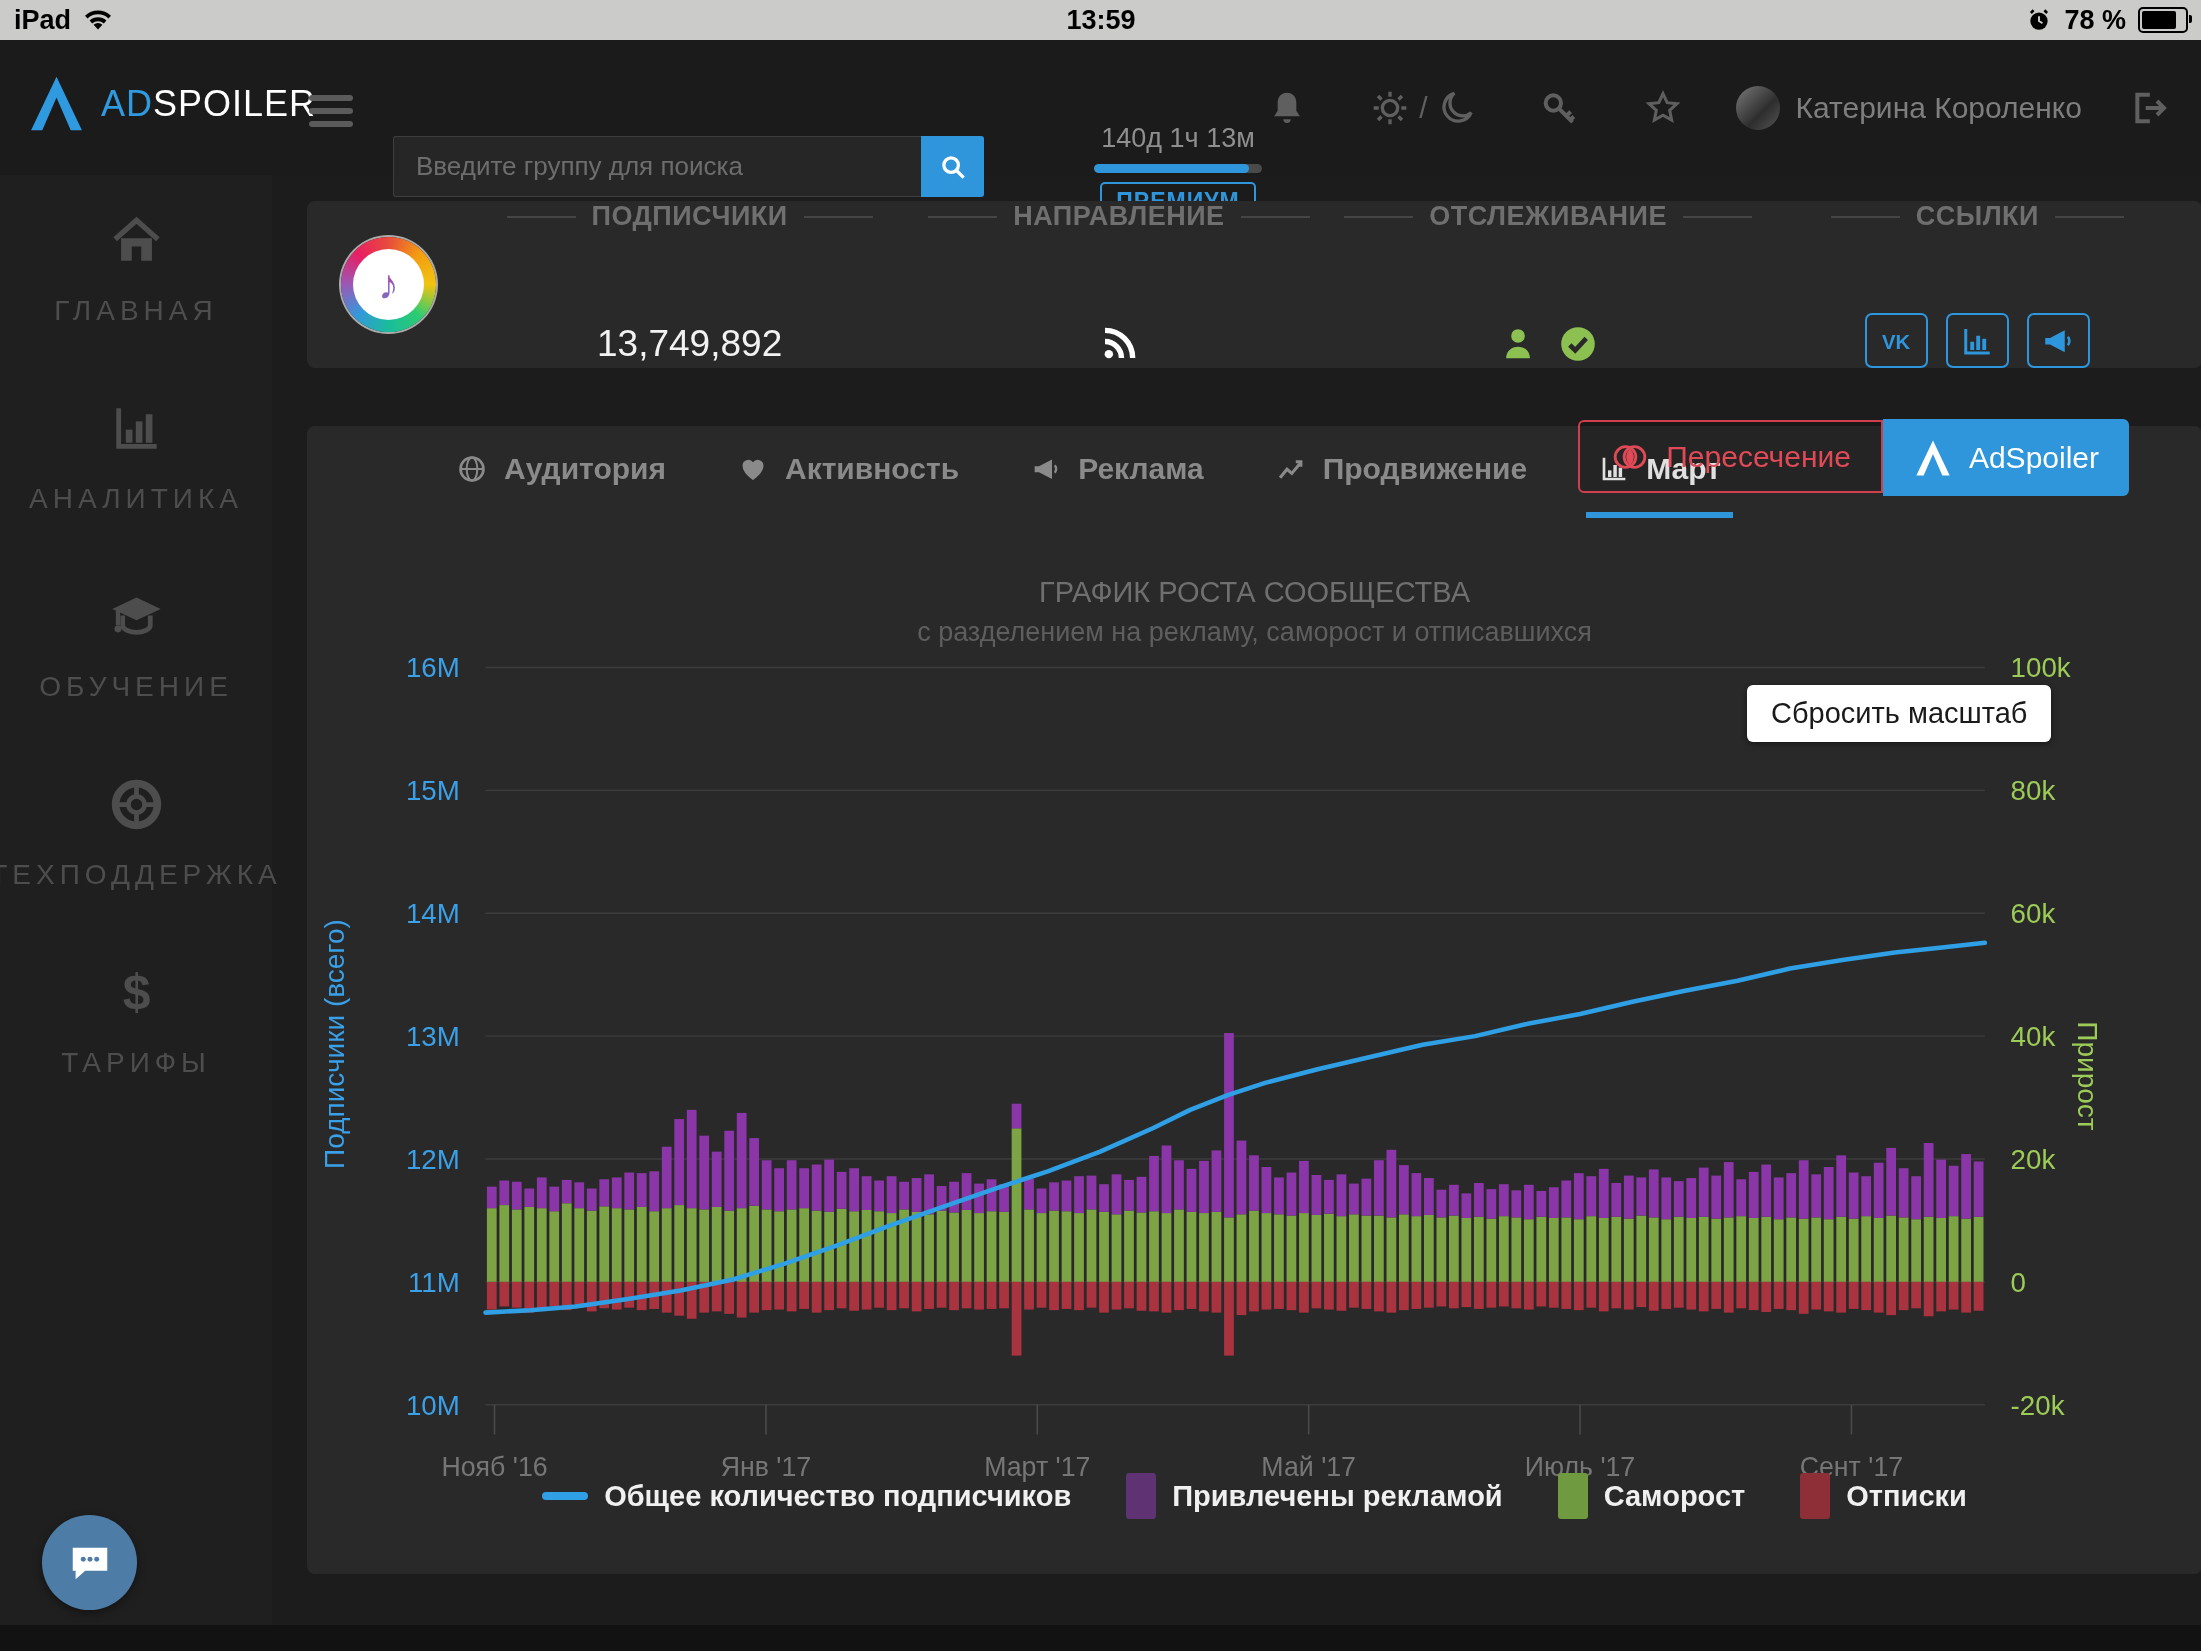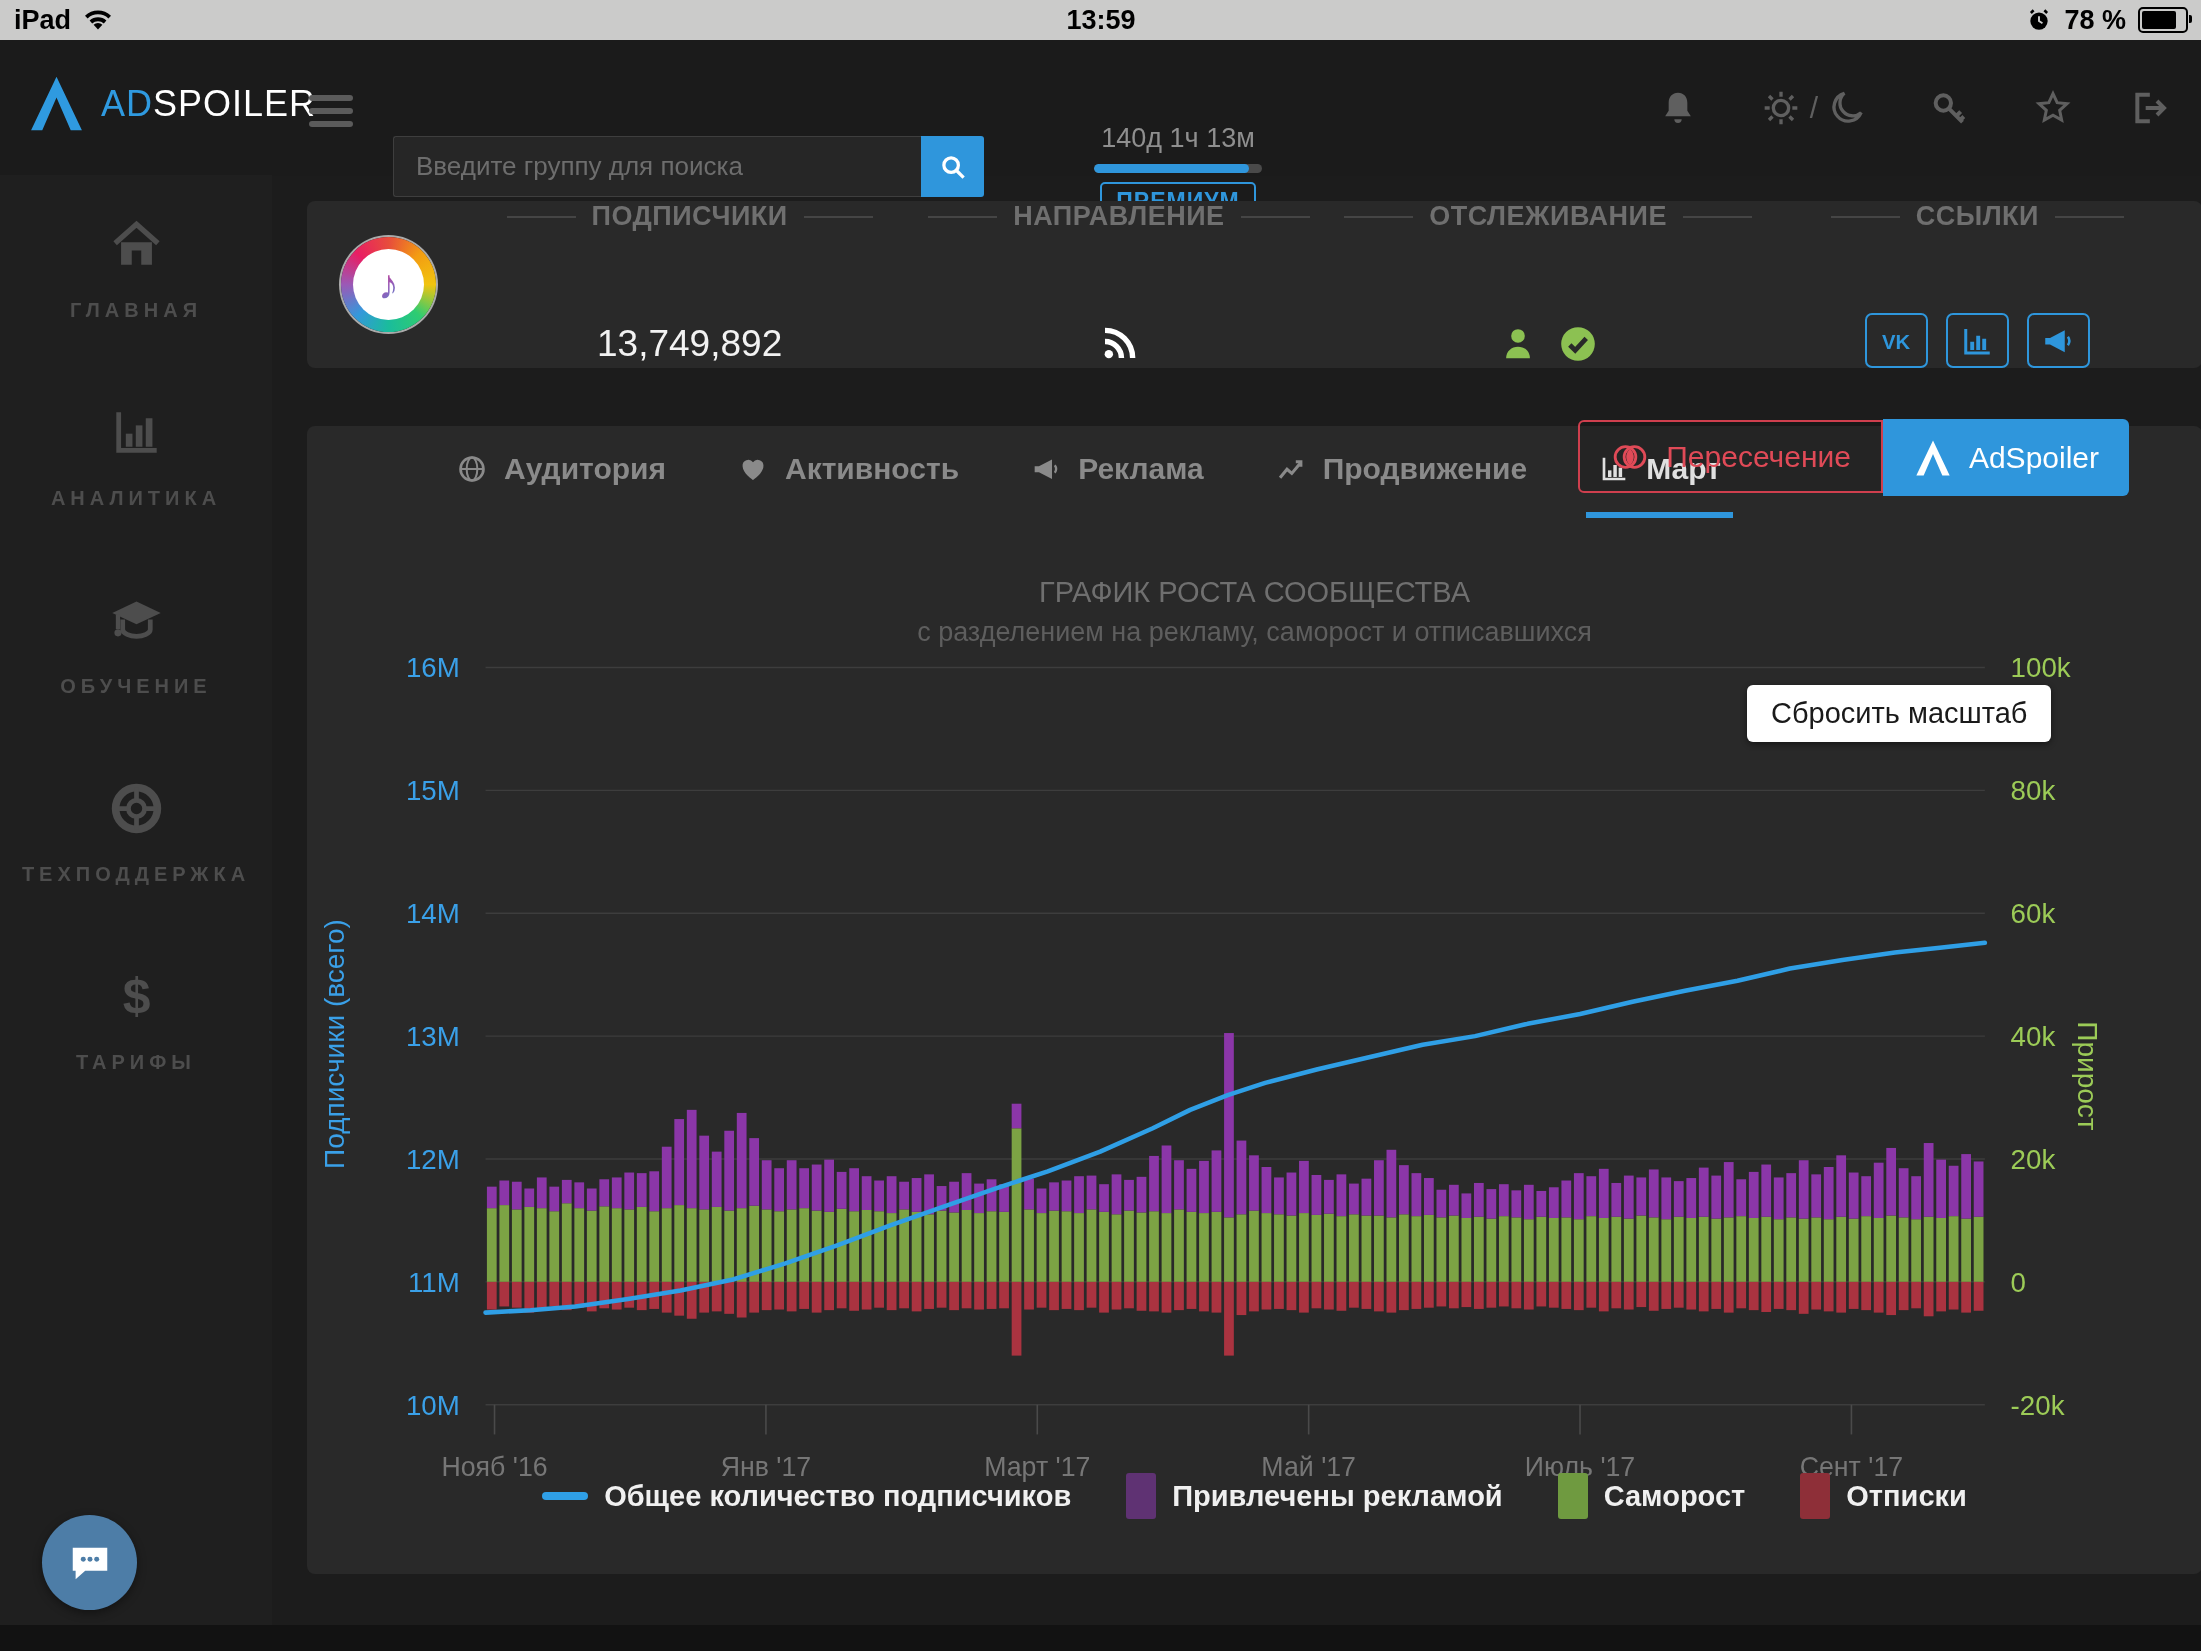--- a/index.html
+++ b/index.html
@@ -40,21 +40,21 @@
   .nico svg{width:40px;height:40px;}
   .theme-sep{color:#5f5f5f;font-size:30px;margin:0 6px;}
   .userbox{display:flex;align-items:center;gap:16px;cursor:pointer;}
   .avatar-sm{width:44px;height:44px;border-radius:50%;background:linear-gradient(135deg,#7a7a7a,#2e2e2e 60%,#555);}
   .username{color:#7e7e7e;font-size:30px;}
 
   
   .sidebar{position:absolute;left:0;top:175px;width:272px;bottom:0;background:#1f1f1f;}
   .side-item{height:188px;display:flex;flex-direction:column;align-items:center;justify-content:center;gap:26px;color:#4d4d4d;cursor:pointer;}
   .side-item svg{width:57px;height:57px;}
-  .side-item .slabel{font-size:20px;letter-spacing:5px;font-weight:700;color:#4d4d4d;white-space:nowrap;}
+  .side-item .slabel{font-size:28px;letter-spacing:5px;font-weight:400;color:#4d4d4d;white-space:nowrap;}
 
   
   .commpanel{position:absolute;left:307px;top:201px;width:1895px;height:167px;background:#292929;border-radius:8px;}
   .commavatar{position:absolute;left:34px;top:36px;width:95px;height:95px;border-radius:50%;
     background:conic-gradient(#e74c3c,#f39c12,#f1c40f,#2ecc71,#1abc9c,#3498db,#9b59b6,#e91e63,#e74c3c);
     display:flex;align-items:center;justify-content:center;box-shadow:0 0 0 2px #aaa;}
   .commavatar .inner{width:73px;height:73px;border-radius:50%;background:#fff;display:flex;align-items:center;justify-content:center;
     font-size:40px;background-image:linear-gradient(#fff,#fff);}
   .commavatar .note{background:linear-gradient(135deg,#e91e63,#3498db);-webkit-background-clip:text;background-clip:text;color:transparent;font-weight:700;}
   .stats{position:absolute;left:168px;right:10px;top:0;height:100%;display:flex;}
@@ -179,20 +179,24 @@
       <div class="nico" style="margin-right:57px;">
         <svg viewBox="0 0 24 24">
             <circle cx="8" cy="9" r="4.6" fill="none" stroke="currentColor" stroke-width="2.4"></circle>
             <path d="M11.4 12.4L19.5 20.5M15.8 16.8l2.6-2.6M18.2 19.2l2.1-2.1" stroke="currentColor" stroke-width="2.4" fill="none"></path>
           </svg>
       </div>
       <div class="nico" style="margin-right:50px;">
         <svg viewBox="0 0 24 24">
             <path d="M12 3.4l2.5 5.4 5.9.6-4.4 4 1.2 5.8L12 16.3l-5.2 2.9 1.2-5.8-4.4-4 5.9-.6z" fill="none" stroke="currentColor" stroke-width="1.8"></path>
           </svg>
+      </div>
+      <div class="userbox" style="margin-right:44px;">
+        <span class="avatar-sm"></span>
+        <span class="username">Катерина Короленко</span>
       </div>
       <div class="nico">
         <svg viewBox="0 0 24 24">
             <path d="M12.5 4H5v16h7.5" fill="none" stroke="currentColor" stroke-width="2.4"></path>
             <path d="M10 12h10.5M16.8 7.8l4.2 4.2-4.2 4.2" fill="none" stroke="currentColor" stroke-width="2.4"></path>
           </svg>
       </div>
     </div>
   </div>
 

